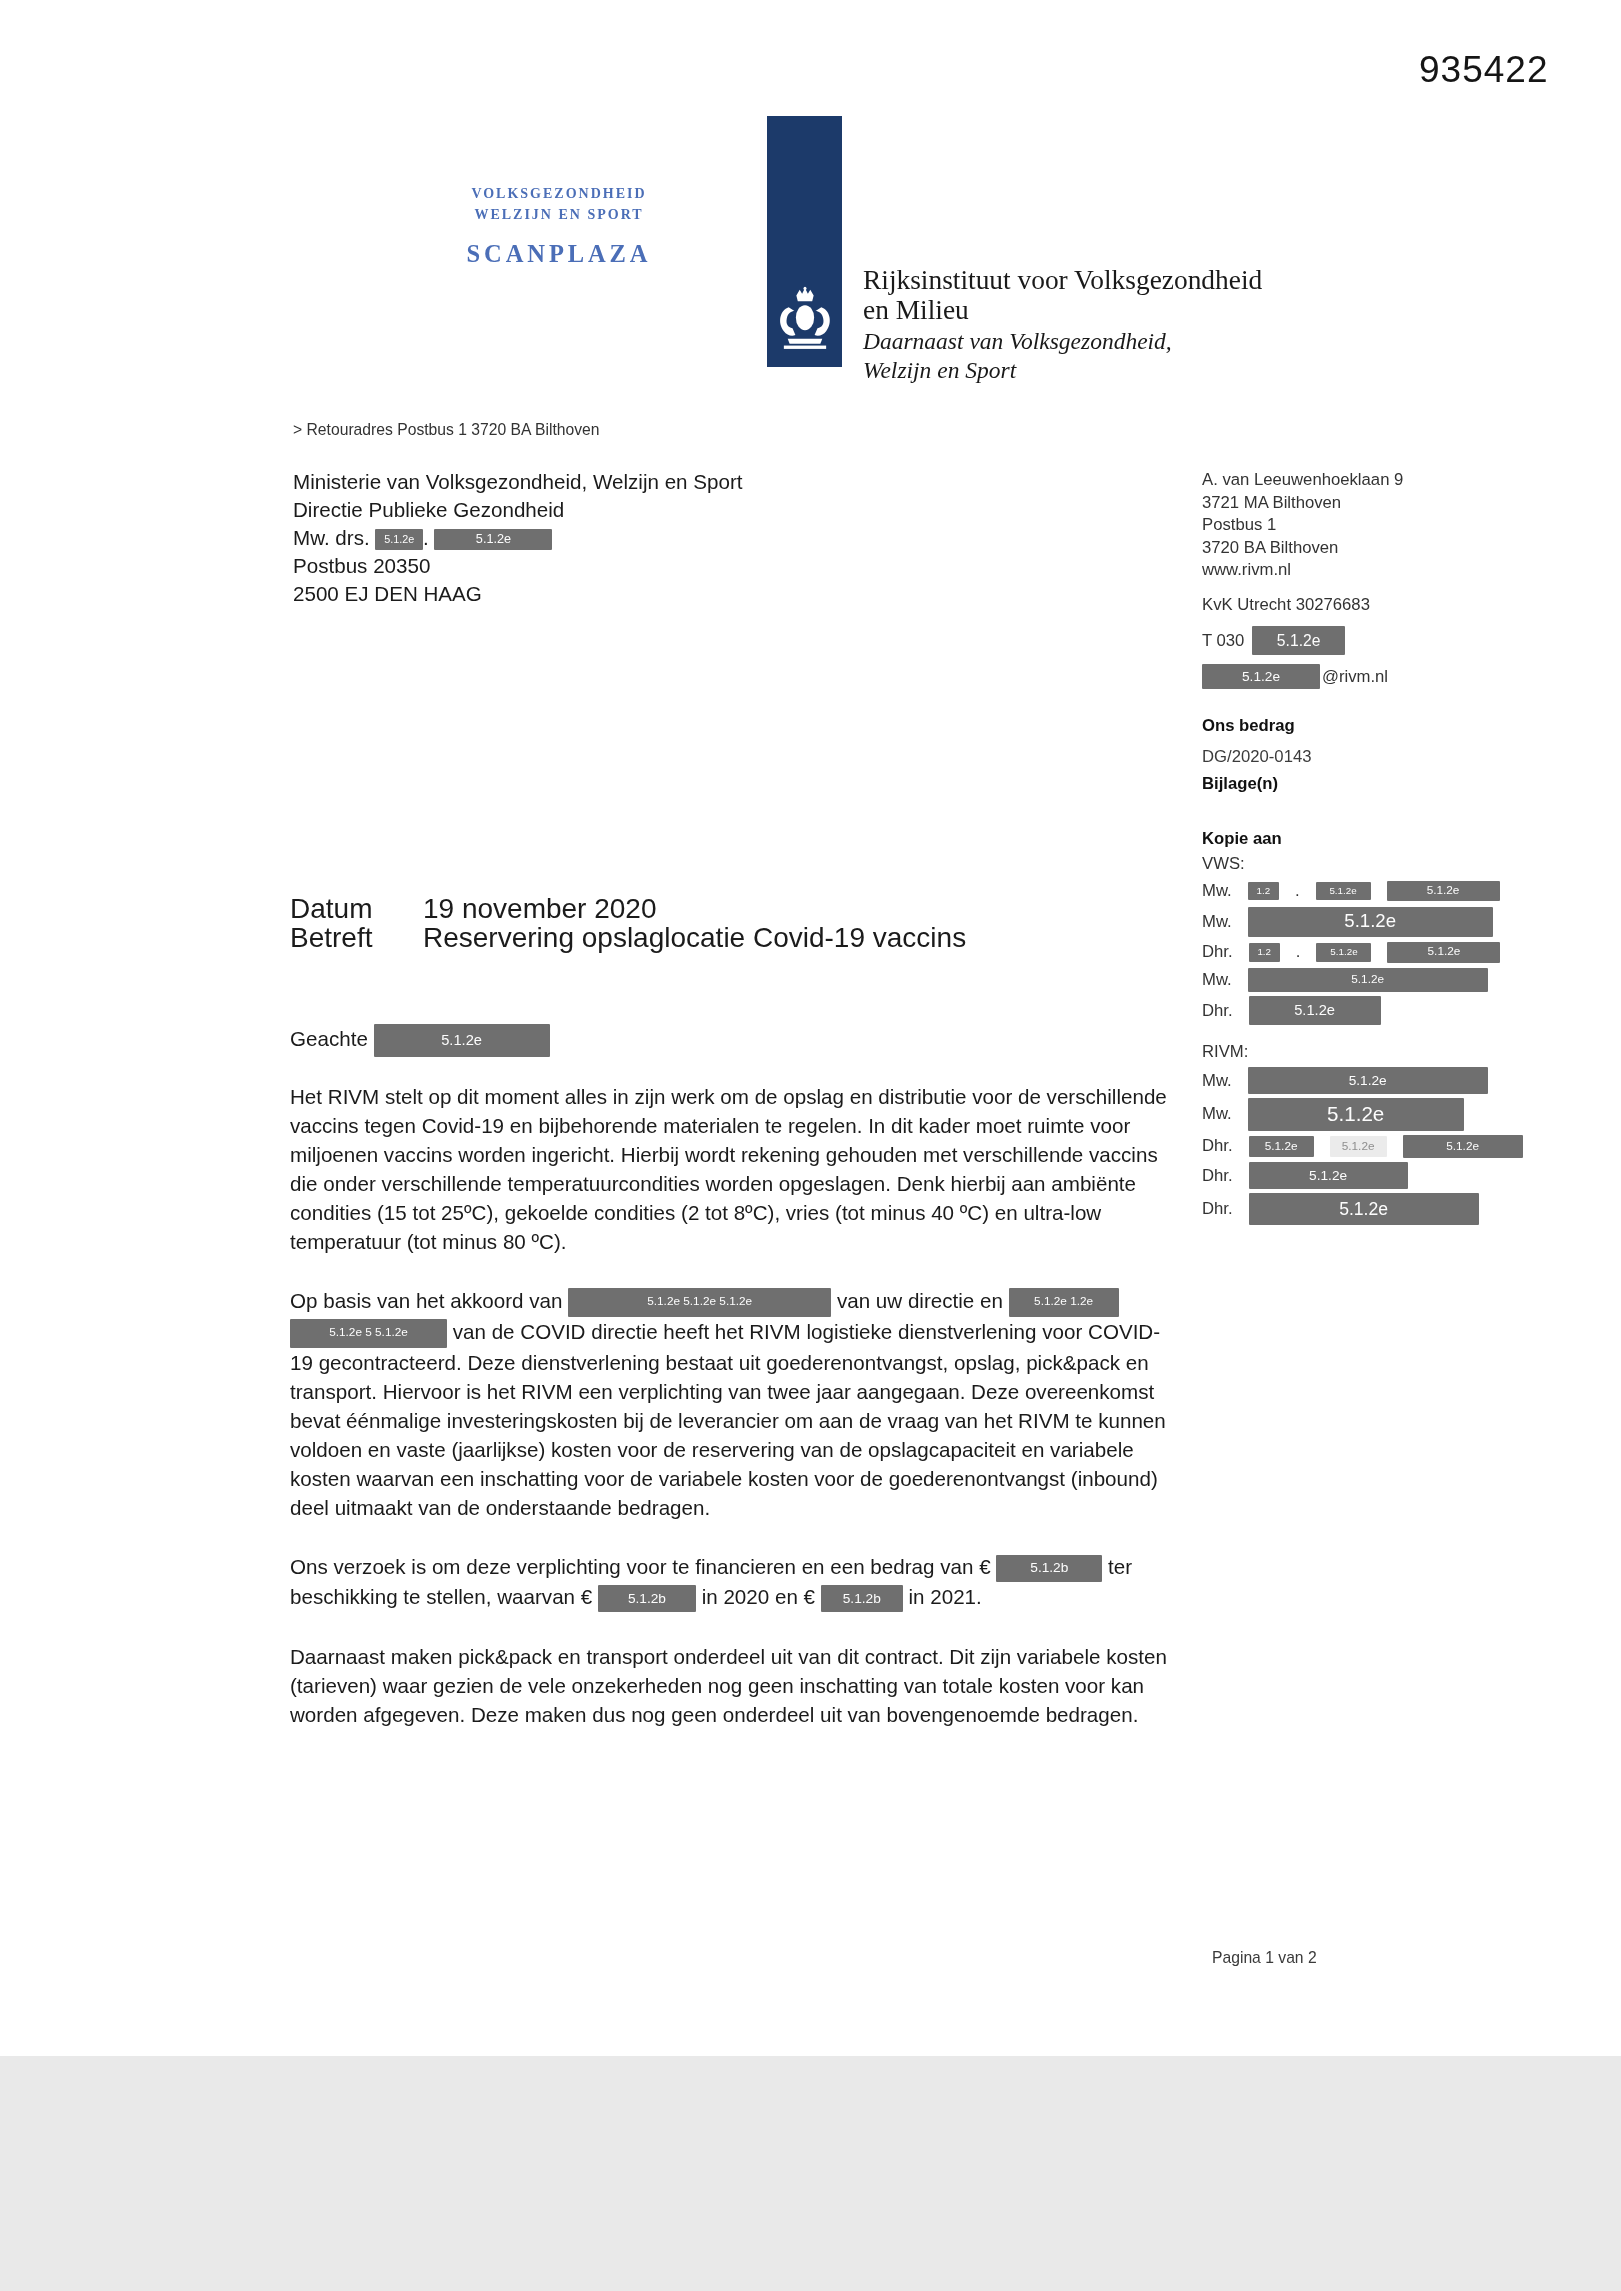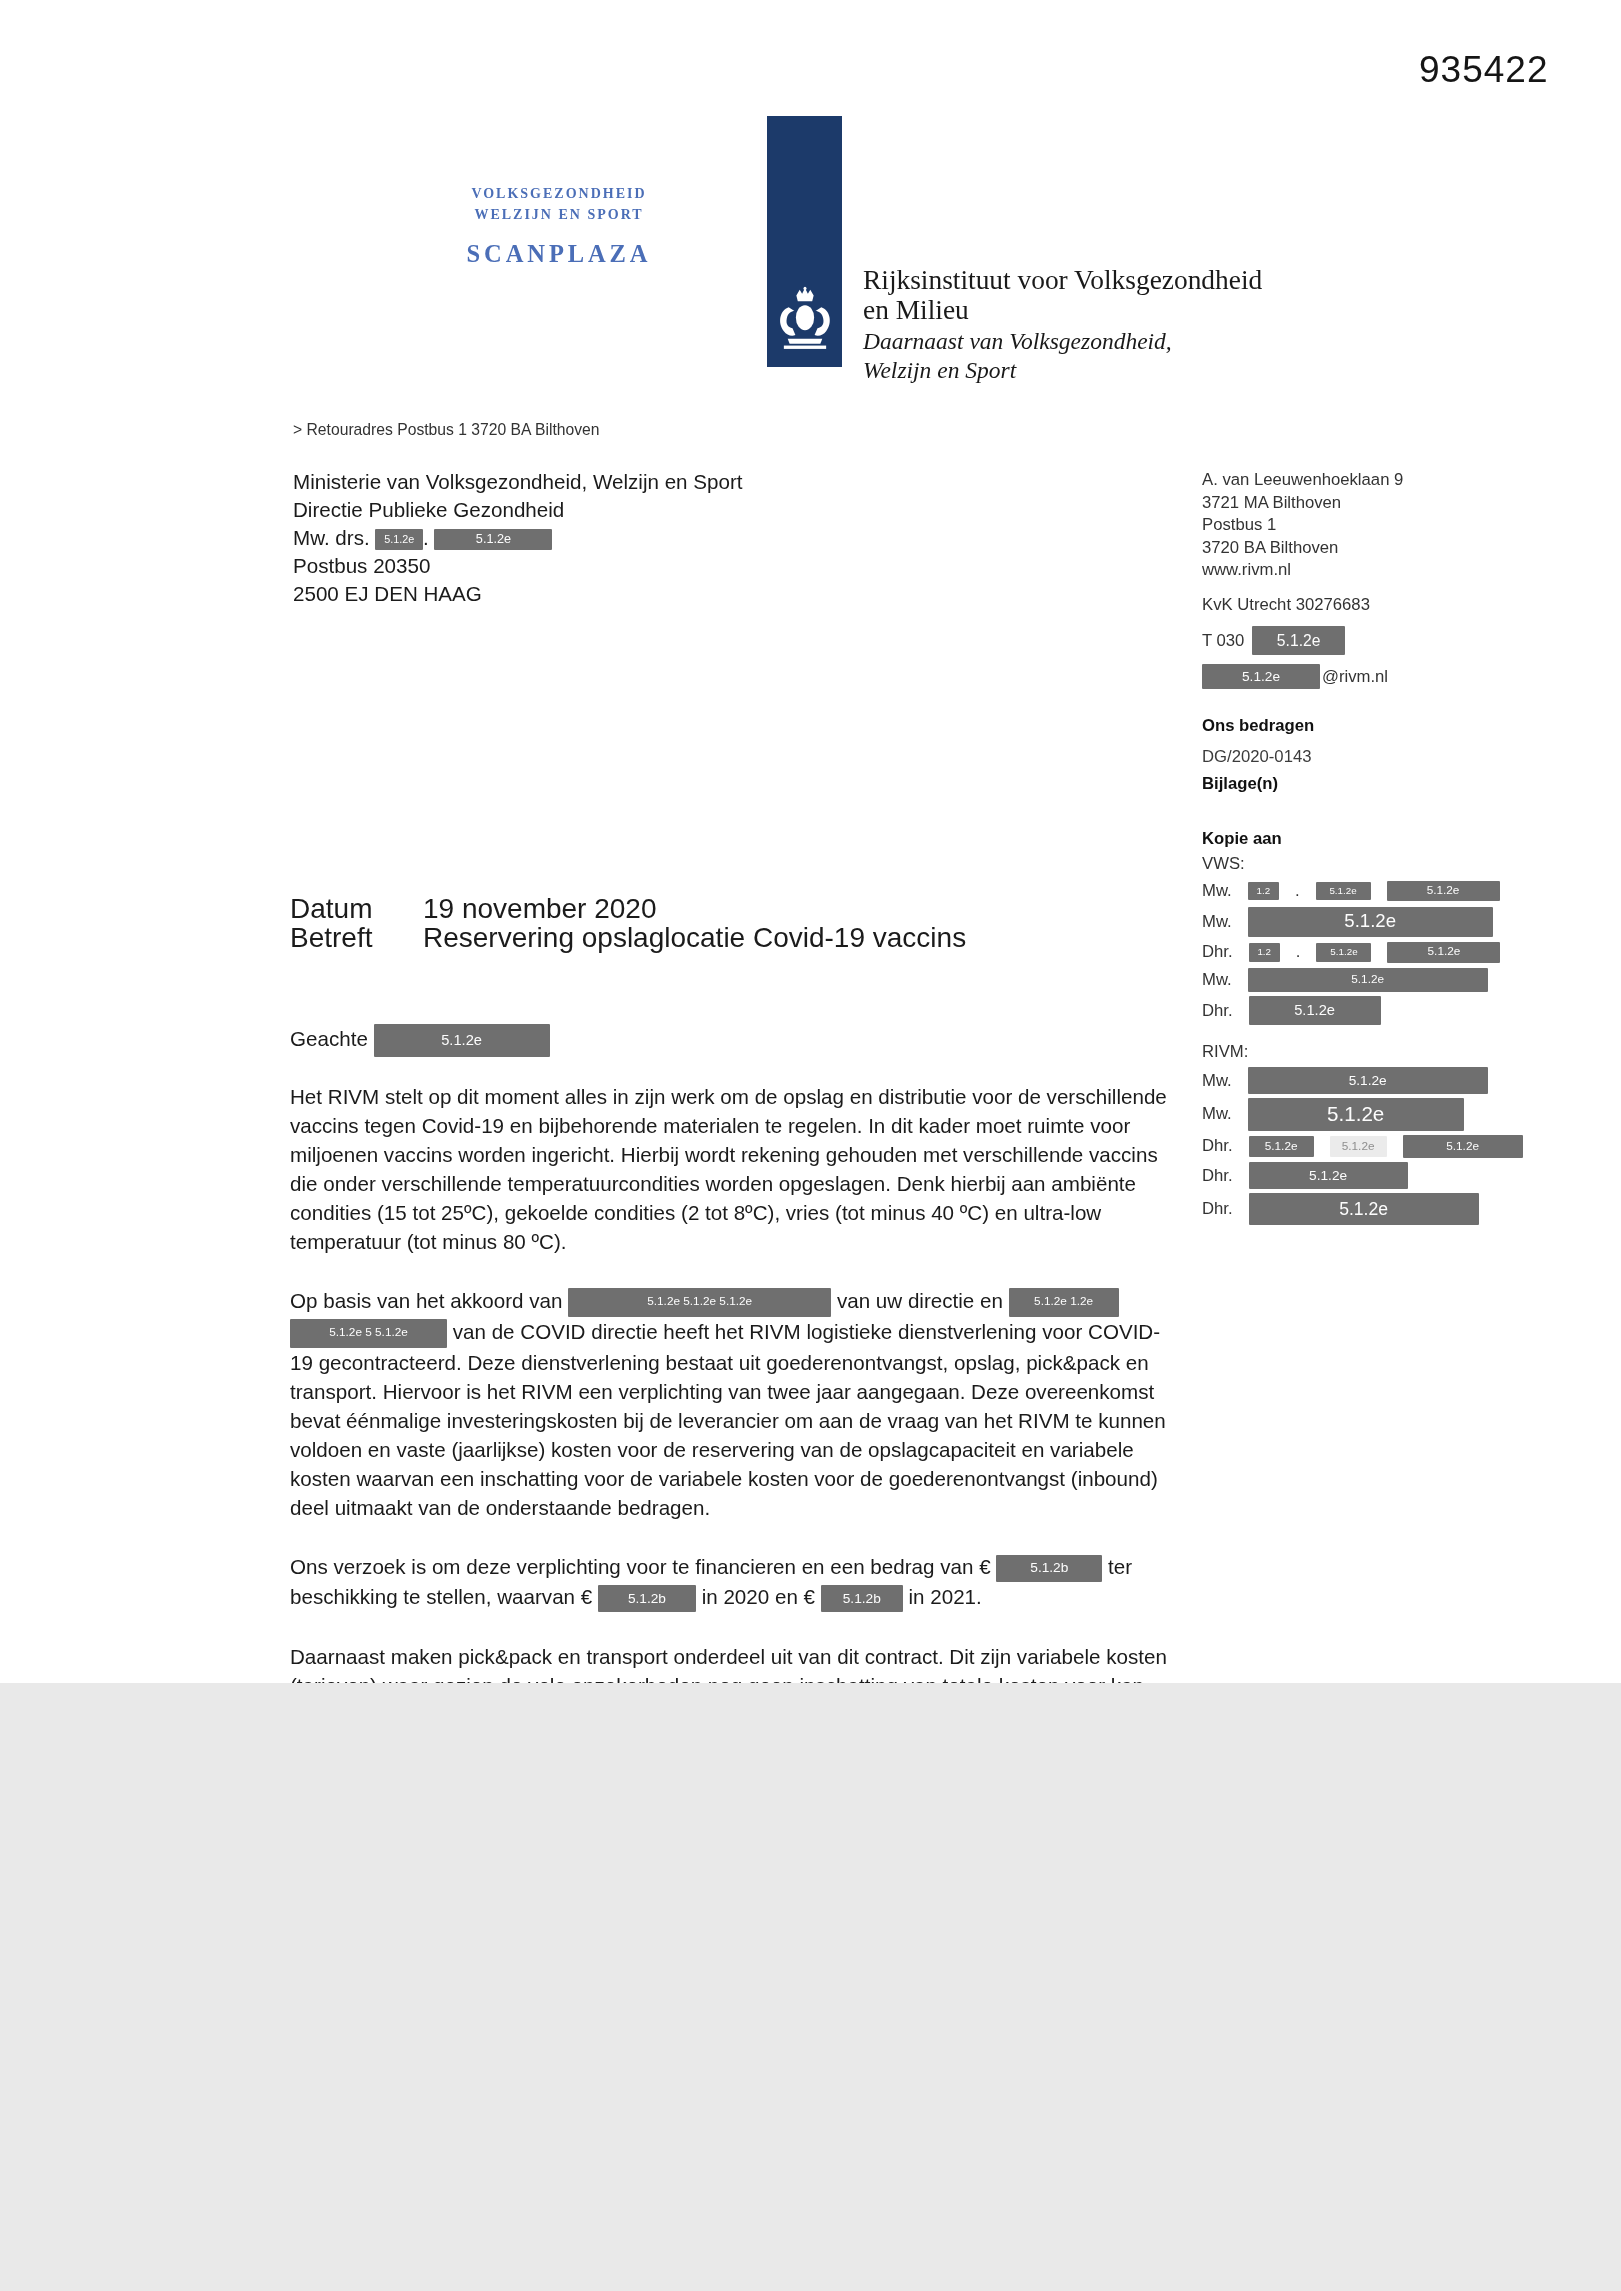--- a/index.html
+++ b/index.html
@@ -1,18 +1,18 @@
 <!DOCTYPE html>
 <html><head>
 <meta charset="utf-8">
 <style>
   * { margin:0; padding:0; box-sizing:border-box; }
   html,body { background:#e9e9e9; }
   .page {
-    position:relative; width:1621px; height:1683px; background:#ffffff;
+    position:relative; width:1621px; height:2056px; background:#ffffff;
     font-family:"Liberation Sans", sans-serif; color:#1d1d1d; overflow:hidden;
     margin:0 auto;
   }
   .abs { position:absolute; }
 
   
   .scan-number { left:1419px; top:49px; font-size:37px; color:#151515; letter-spacing:1px; }
 
   
   .stamp { left:412px; top:186px; width:294px; text-align:center; color:#3e64b2; opacity:.93; }
@@ -117,21 +117,21 @@
     <div class="sb-kvk">KvK Utrecht 30276683</div>
     <div class="sb-phone">
         <span>T 030</span>
         <span class="redact" style="min-width: 93px; height: 29px; font-size: 15.7px;">5.1.2e</span>
       </div>
     <div class="sb-email">
         <span class="redact" style="min-width: 118px; height: 24.5px; font-size: 13.7px;">5.1.2e</span>
         <span>@rivm.nl</span>
       </div>
 
-    <div class="sb-h sb-kenmerk-h">Ons bedragen</div>
+    <div class="sb-h sb-kenmerk-h">Ons bedrag</div>
     <div class="sb-kenmerk-v">DG/2020-0143</div>
     <div class="sb-h sb-bijlage-h">Bijlage(n)</div>
 
     <div class="sb-h sb-kopie-h">Kopie aan</div>
     <div class="sb-group-label">VWS:</div>
     <div class="sb-entry">
         <span>Mw.</span>
         <span class="redact" style="min-width: 24.5px; height: 18.6px; font-size: 9.8px;">1.2</span>
         <span>.</span>
         <span class="redact" style="min-width: 55px; height: 18.6px; font-size: 9.8px;">5.1.2e</span>

